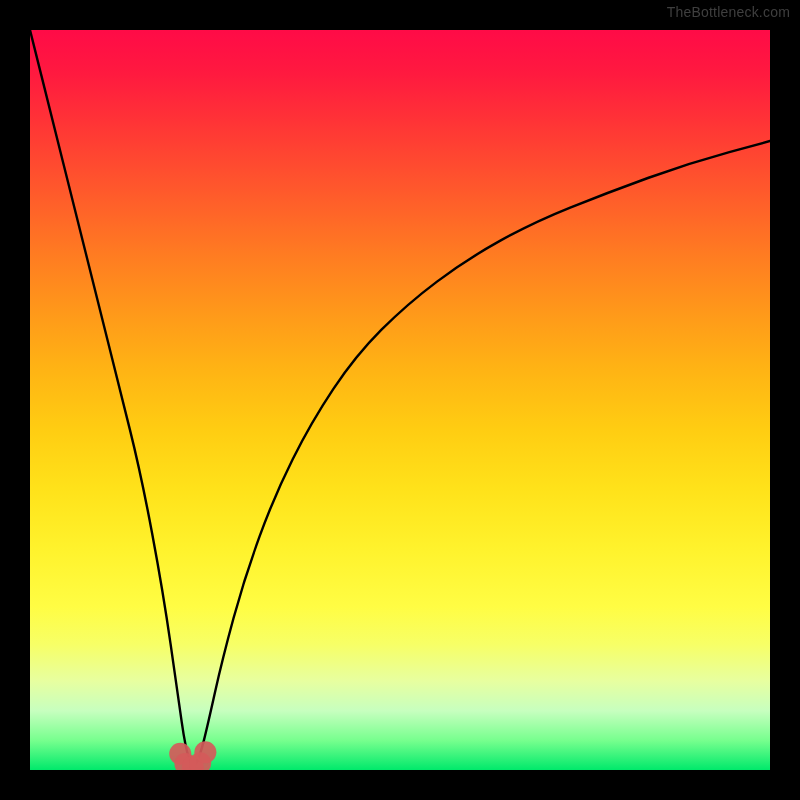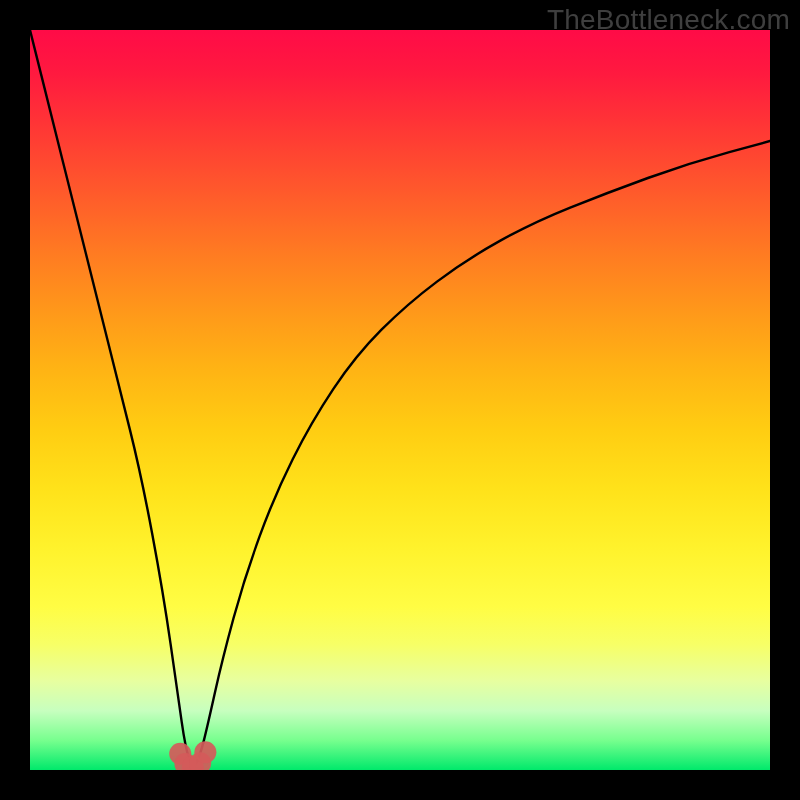--- a/index.html
+++ b/index.html
@@ -52,21 +52,21 @@
     position: absolute;
     inset: 0;
     width: 100%;
     height: 100%;
   }
   .watermark {
     position: absolute;
     top: 4px;
     right: 10px;
     color: #3f3f3f;
-    font-size: 28px;
+    font-size: 14px;
     font-weight: 400;
     letter-spacing: 0.2px;
     user-select: none;
   }
 </style>
 </head>
 <body>
 
 <div class="frame">
   <div class="watermark">TheBottleneck.com</div>

